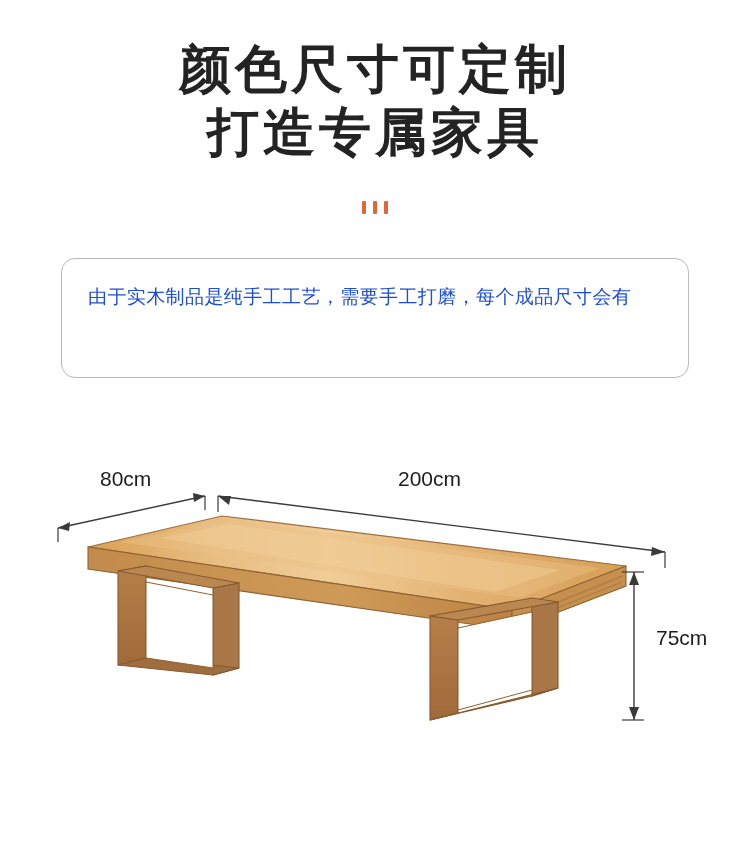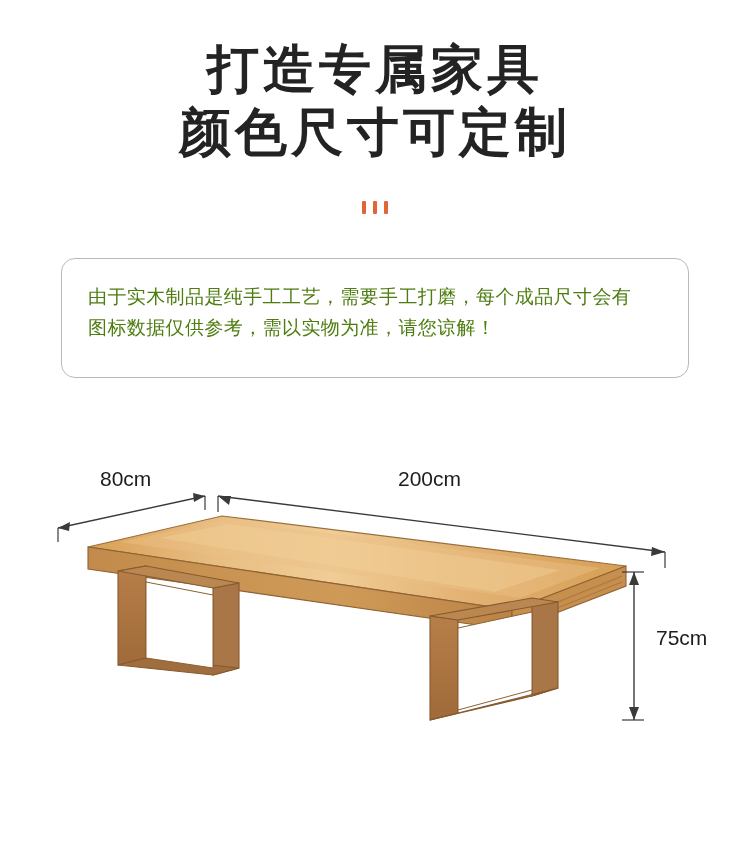--- a/index.html
+++ b/index.html
@@ -61,21 +61,21 @@
     border: 1px solid #b9b9b9;
     border-radius: 14px;
     box-sizing: border-box;
   }
   .note-inner {
     padding: 22px 26px 0 26px;
   }
   .note-line {
     font-size: 19px;
     line-height: 31px;
-    color: #4d7c0f;
+    color: #1d4ed8;
     letter-spacing: 0.4px;
   }
 
   
   .figure {
     position: absolute;
     left: 0;
     top: 430px;
     width: 750px;
     height: 360px;
@@ -88,34 +88,33 @@
     fill: #1d1d1d;
     font-family: "Liberation Sans", "DejaVu Sans", sans-serif;
   }
 </style>
 </head>
 <body>
 
 <div class="page">
 
   <div class="headline">
+    <div class="headline-line">颜色尺寸可定制</div>
     <div class="headline-line">打造专属家具</div>
-    <div class="headline-line">颜色尺寸可定制</div>
   </div>
 
   <div class="divider">
     <span></span>
     <span></span>
     <span></span>
   </div>
 
   <div class="note-box">
     <div class="note-inner">
       <div class="note-line">由于实木制品是纯手工工艺，需要手工打磨，每个成品尺寸会有</div>
-      <div class="note-line">图标数据仅供参考，需以实物为准，请您谅解！</div>
     </div>
   </div>
 
   <div class="figure">
     <svg width="750" height="360" viewBox="0 0 750 360" xmlns="http://www.w3.org/2000/svg">
       <defs>
         <linearGradient id="topGrad" x1="0" y1="0" x2="1" y2="0">
           <stop offset="0%" stop-color="#d9a055"></stop>
           <stop offset="22%" stop-color="#e7bc80"></stop>
           <stop offset="45%" stop-color="#f0cd96"></stop>

